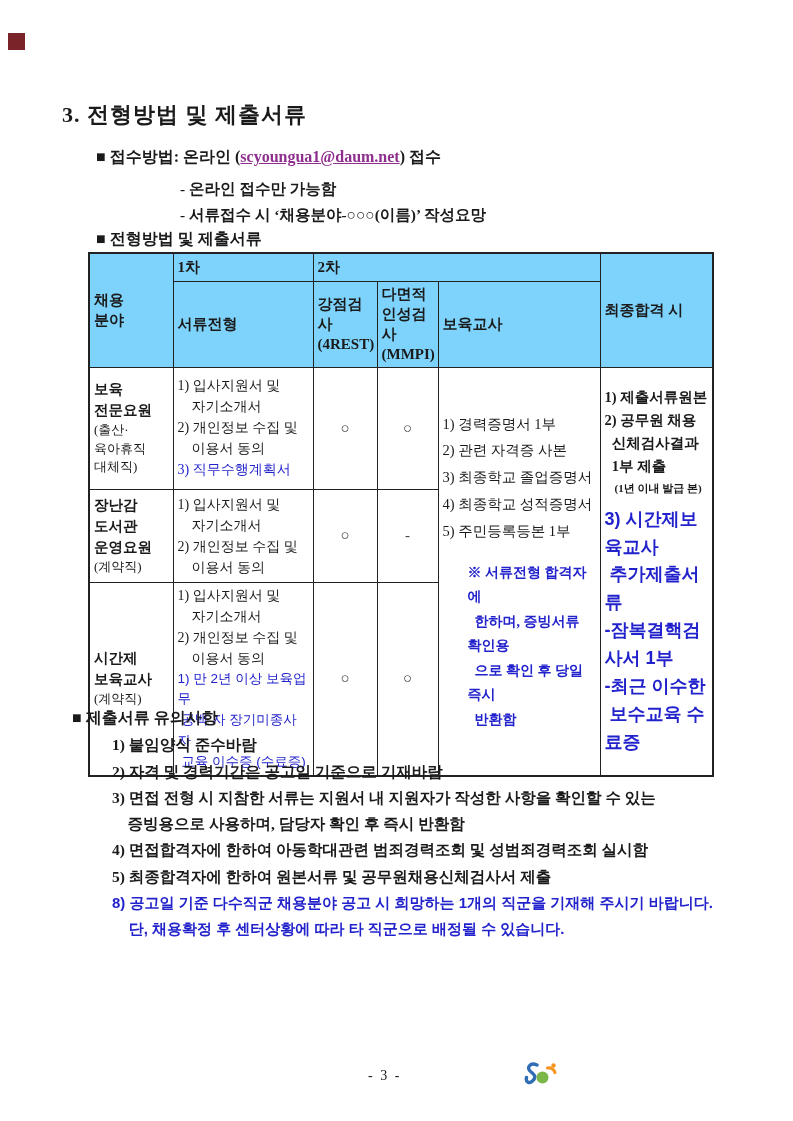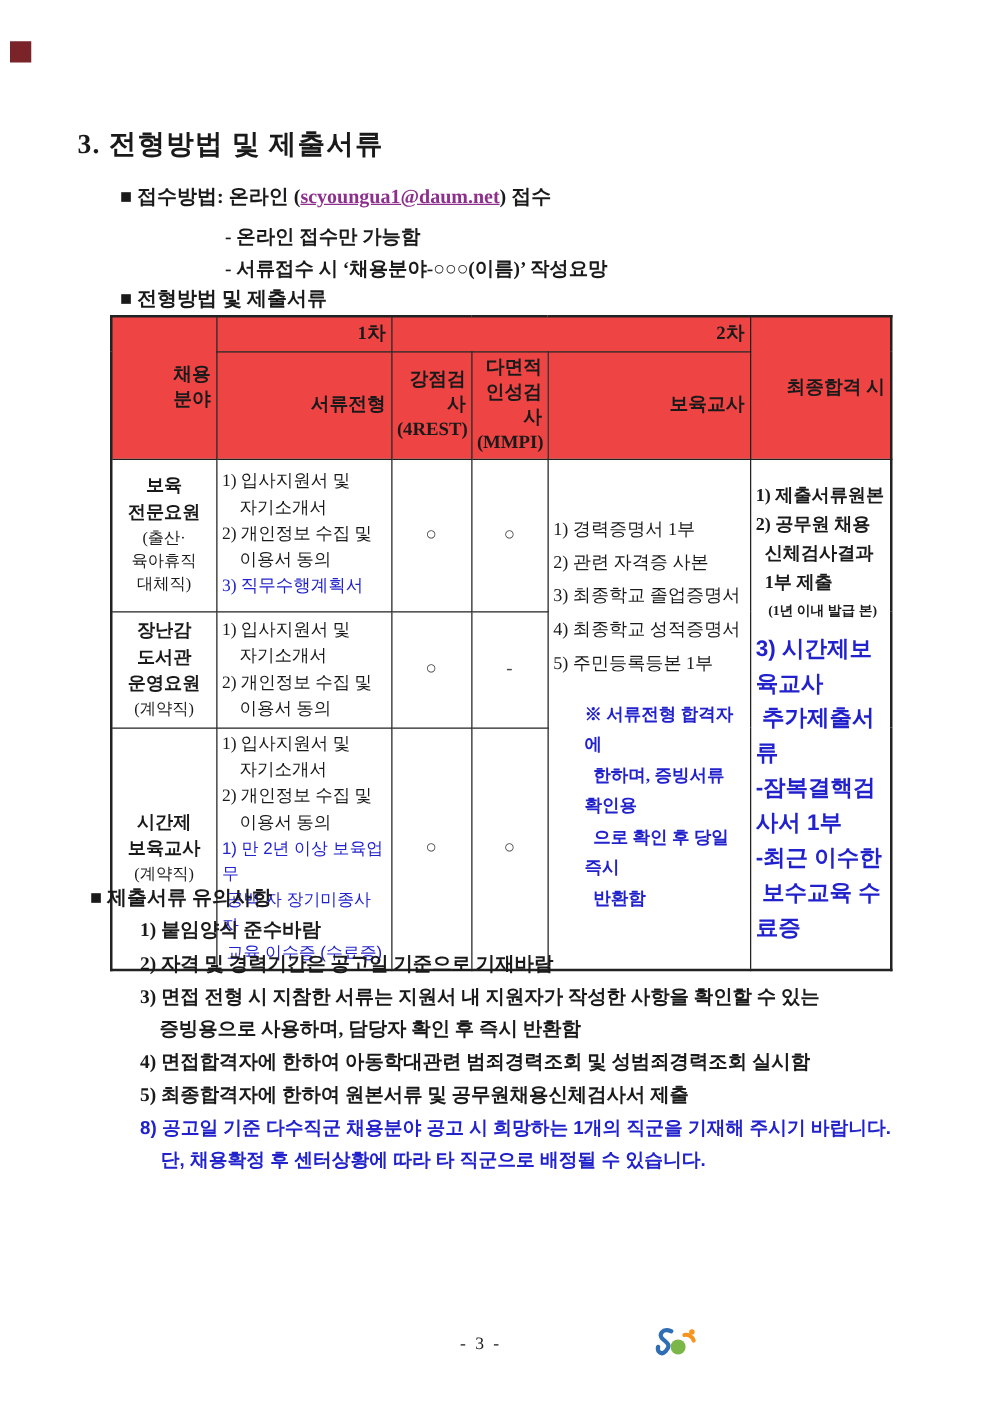--- a/index.html
+++ b/index.html
@@ -14,27 +14,27 @@
   .reception{left:96px;top:147px;font-size:16px;font-weight:700;}
   .email{color:#8e2f8e;text-decoration:underline;font-weight:700;}
   .sub{font-size:15.5px;font-weight:700;}
   .sub1{left:180px;top:179px;}
   .sub2{left:180px;top:205px;}
   .table-heading{left:96px;top:229px;font-size:16px;font-weight:700;}
 
   table.main{left:88px;top:252px;border-collapse:collapse;table-layout:fixed;width:624px;
              border:2px solid #222;}
   table.main th,table.main td{border:1.5px solid #222;padding:2px 4px;}
-  table.main th{background:#ef4444;font-weight:700;font-size:15px;text-align:right;
+  table.main th{background:#7dd3fc;font-weight:700;font-size:15px;text-align:left;
                 white-space:pre-line;line-height:1.35;}
   th.small1{font-size:12px;}
   th.small2{font-size:11px;}
   tr.hrowA{height:28px;} tr.hrowB{height:42px;}
   tr.r0{height:122px;} tr.r1{height:93px;} tr.r2{height:160px;}
-  td.field{text-align:center;vertical-align:middle;line-height:1.45;}
+  td.field{vertical-align:middle;line-height:1.45;}
   .fmain{font-weight:700;font-size:14.5px;white-space:pre-line;}
   .fsub{font-size:13px;white-space:pre-line;}
   td.docs{vertical-align:middle;font-size:14px;line-height:1.5;padding-left:8px;}
   td.docs .blue{line-height:1.55;}
   td.mark{text-align:center;vertical-align:middle;font-size:15px;color:#444;}
   td.interview{vertical-align:middle;font-size:14.5px;padding-left:9px;}
   .iv-items{line-height:1.85;}
   .iv-note{font-weight:700;font-size:14px;line-height:1.75;margin-top:16px;margin-left:25px;}
   td.final{vertical-align:middle;font-size:14.5px;font-weight:700;padding-left:7px;}
   .fin-items{line-height:1.6;}

